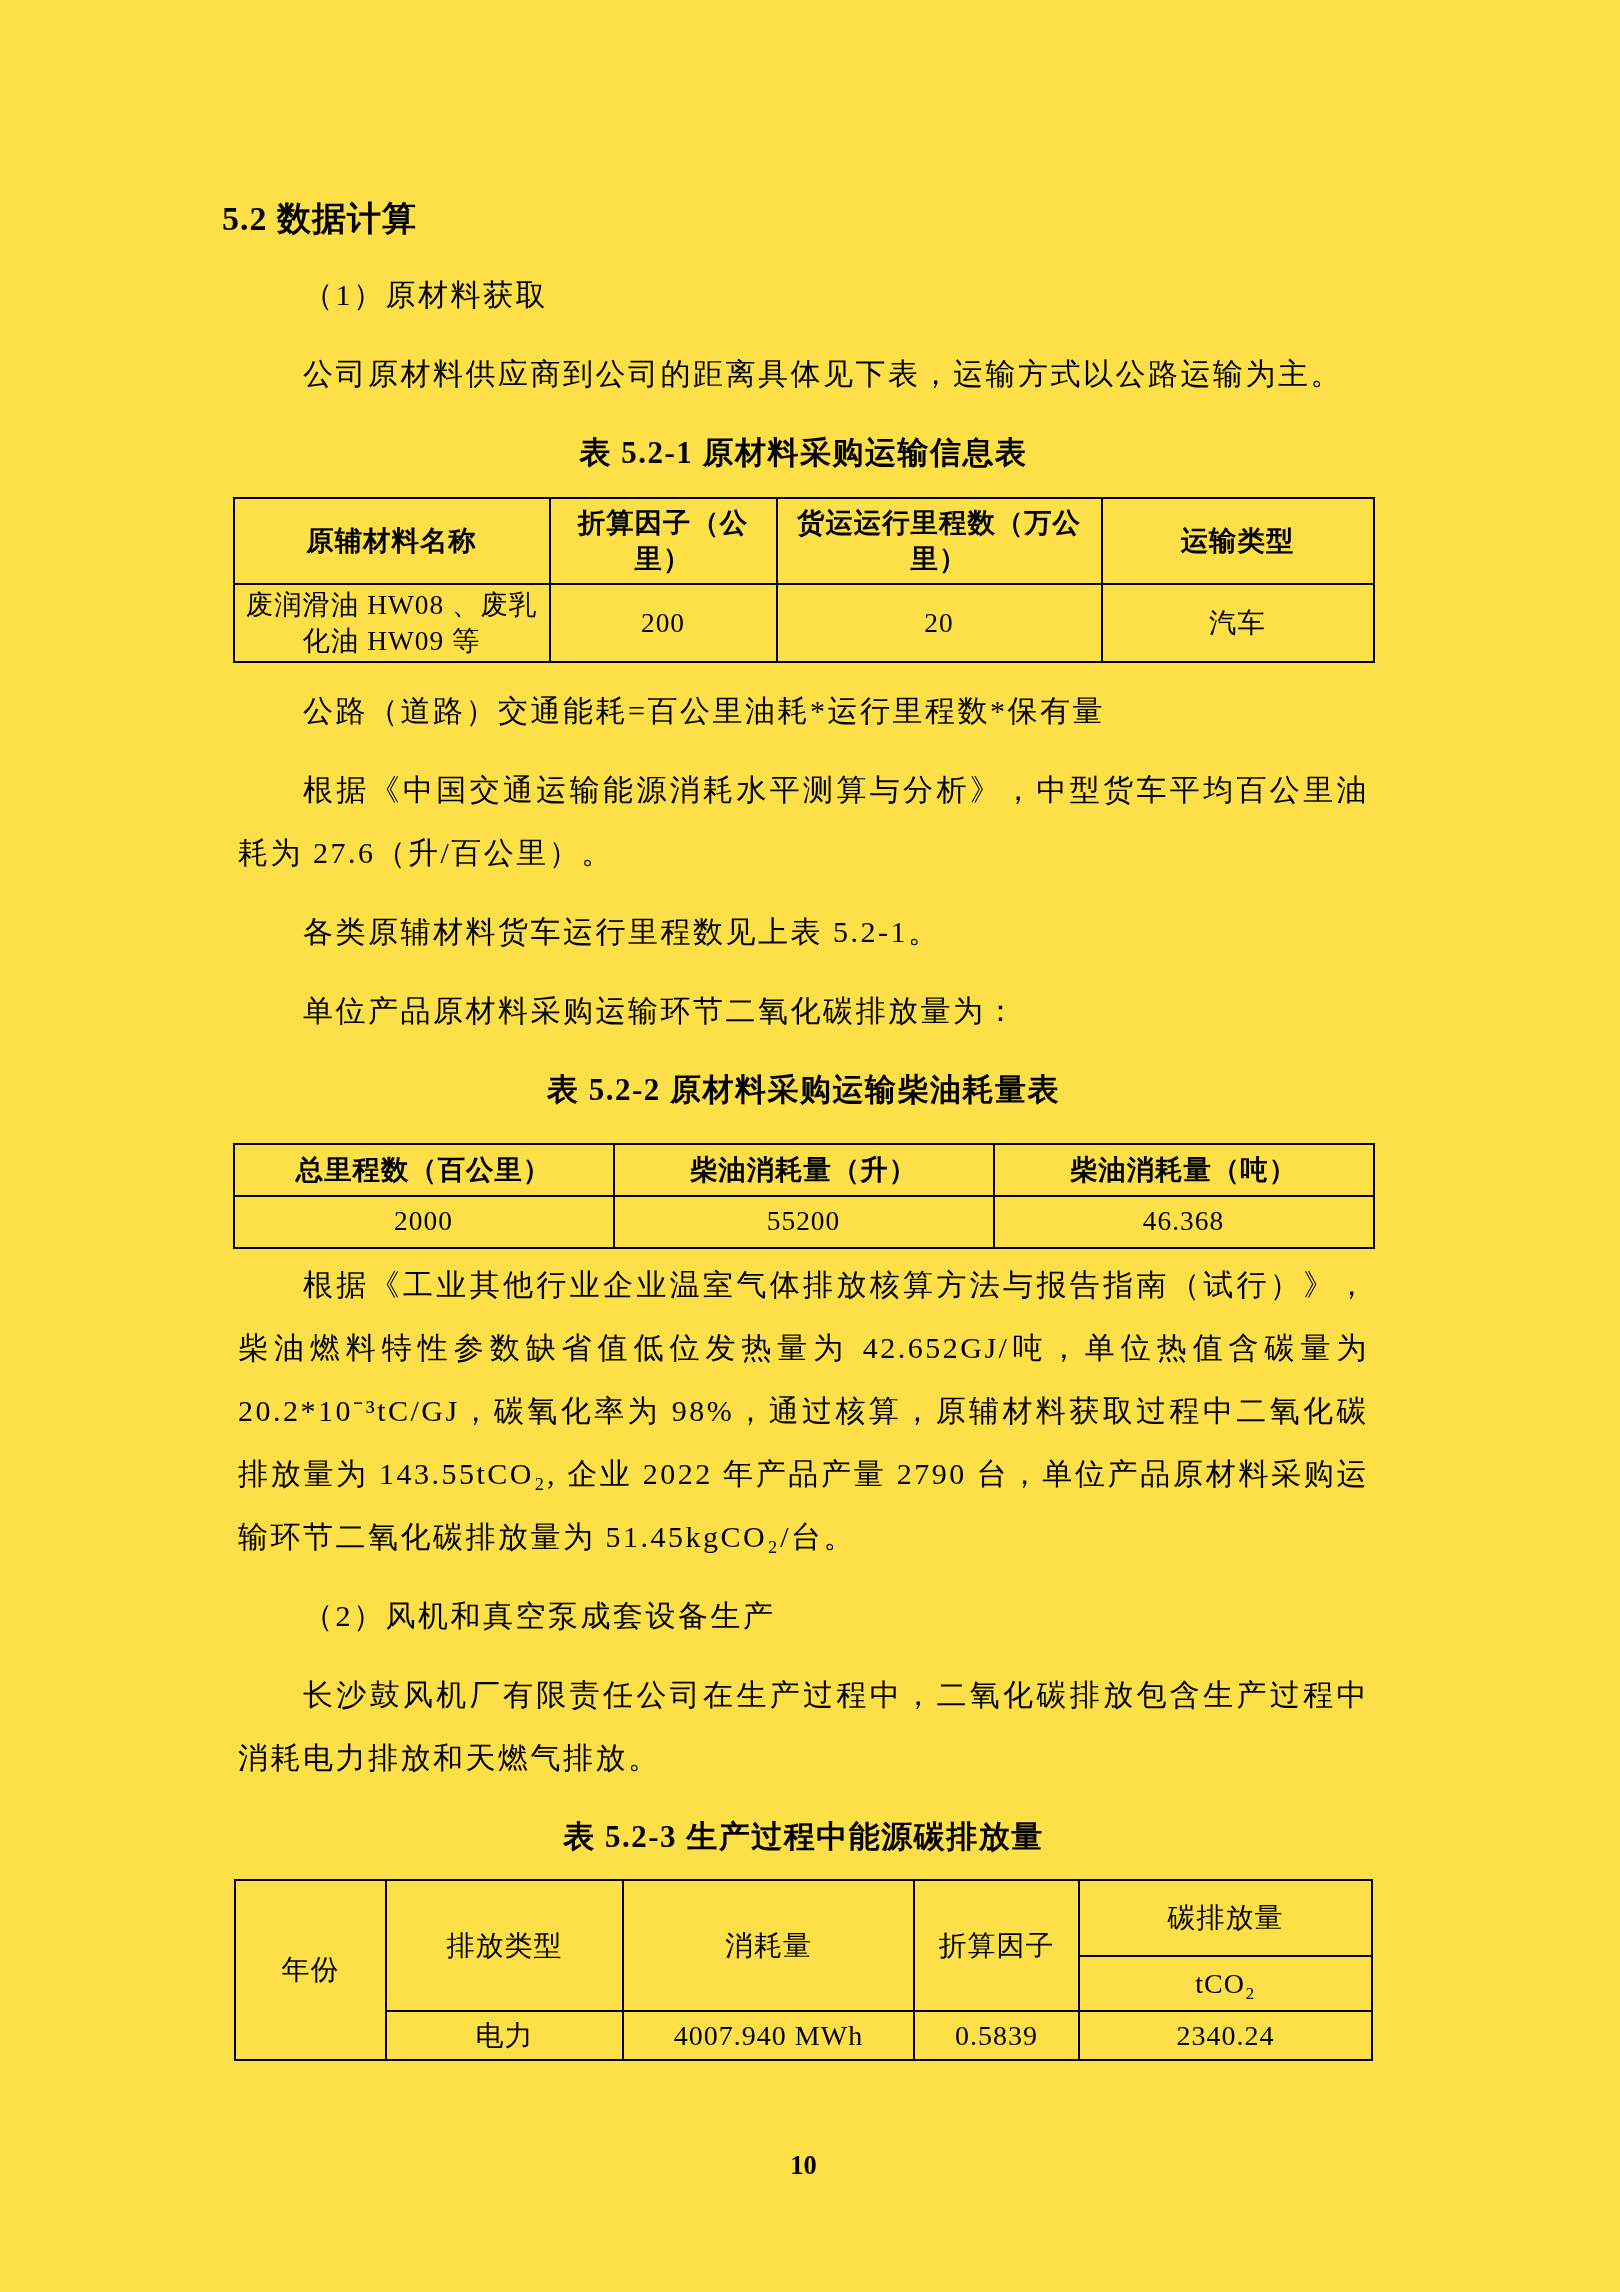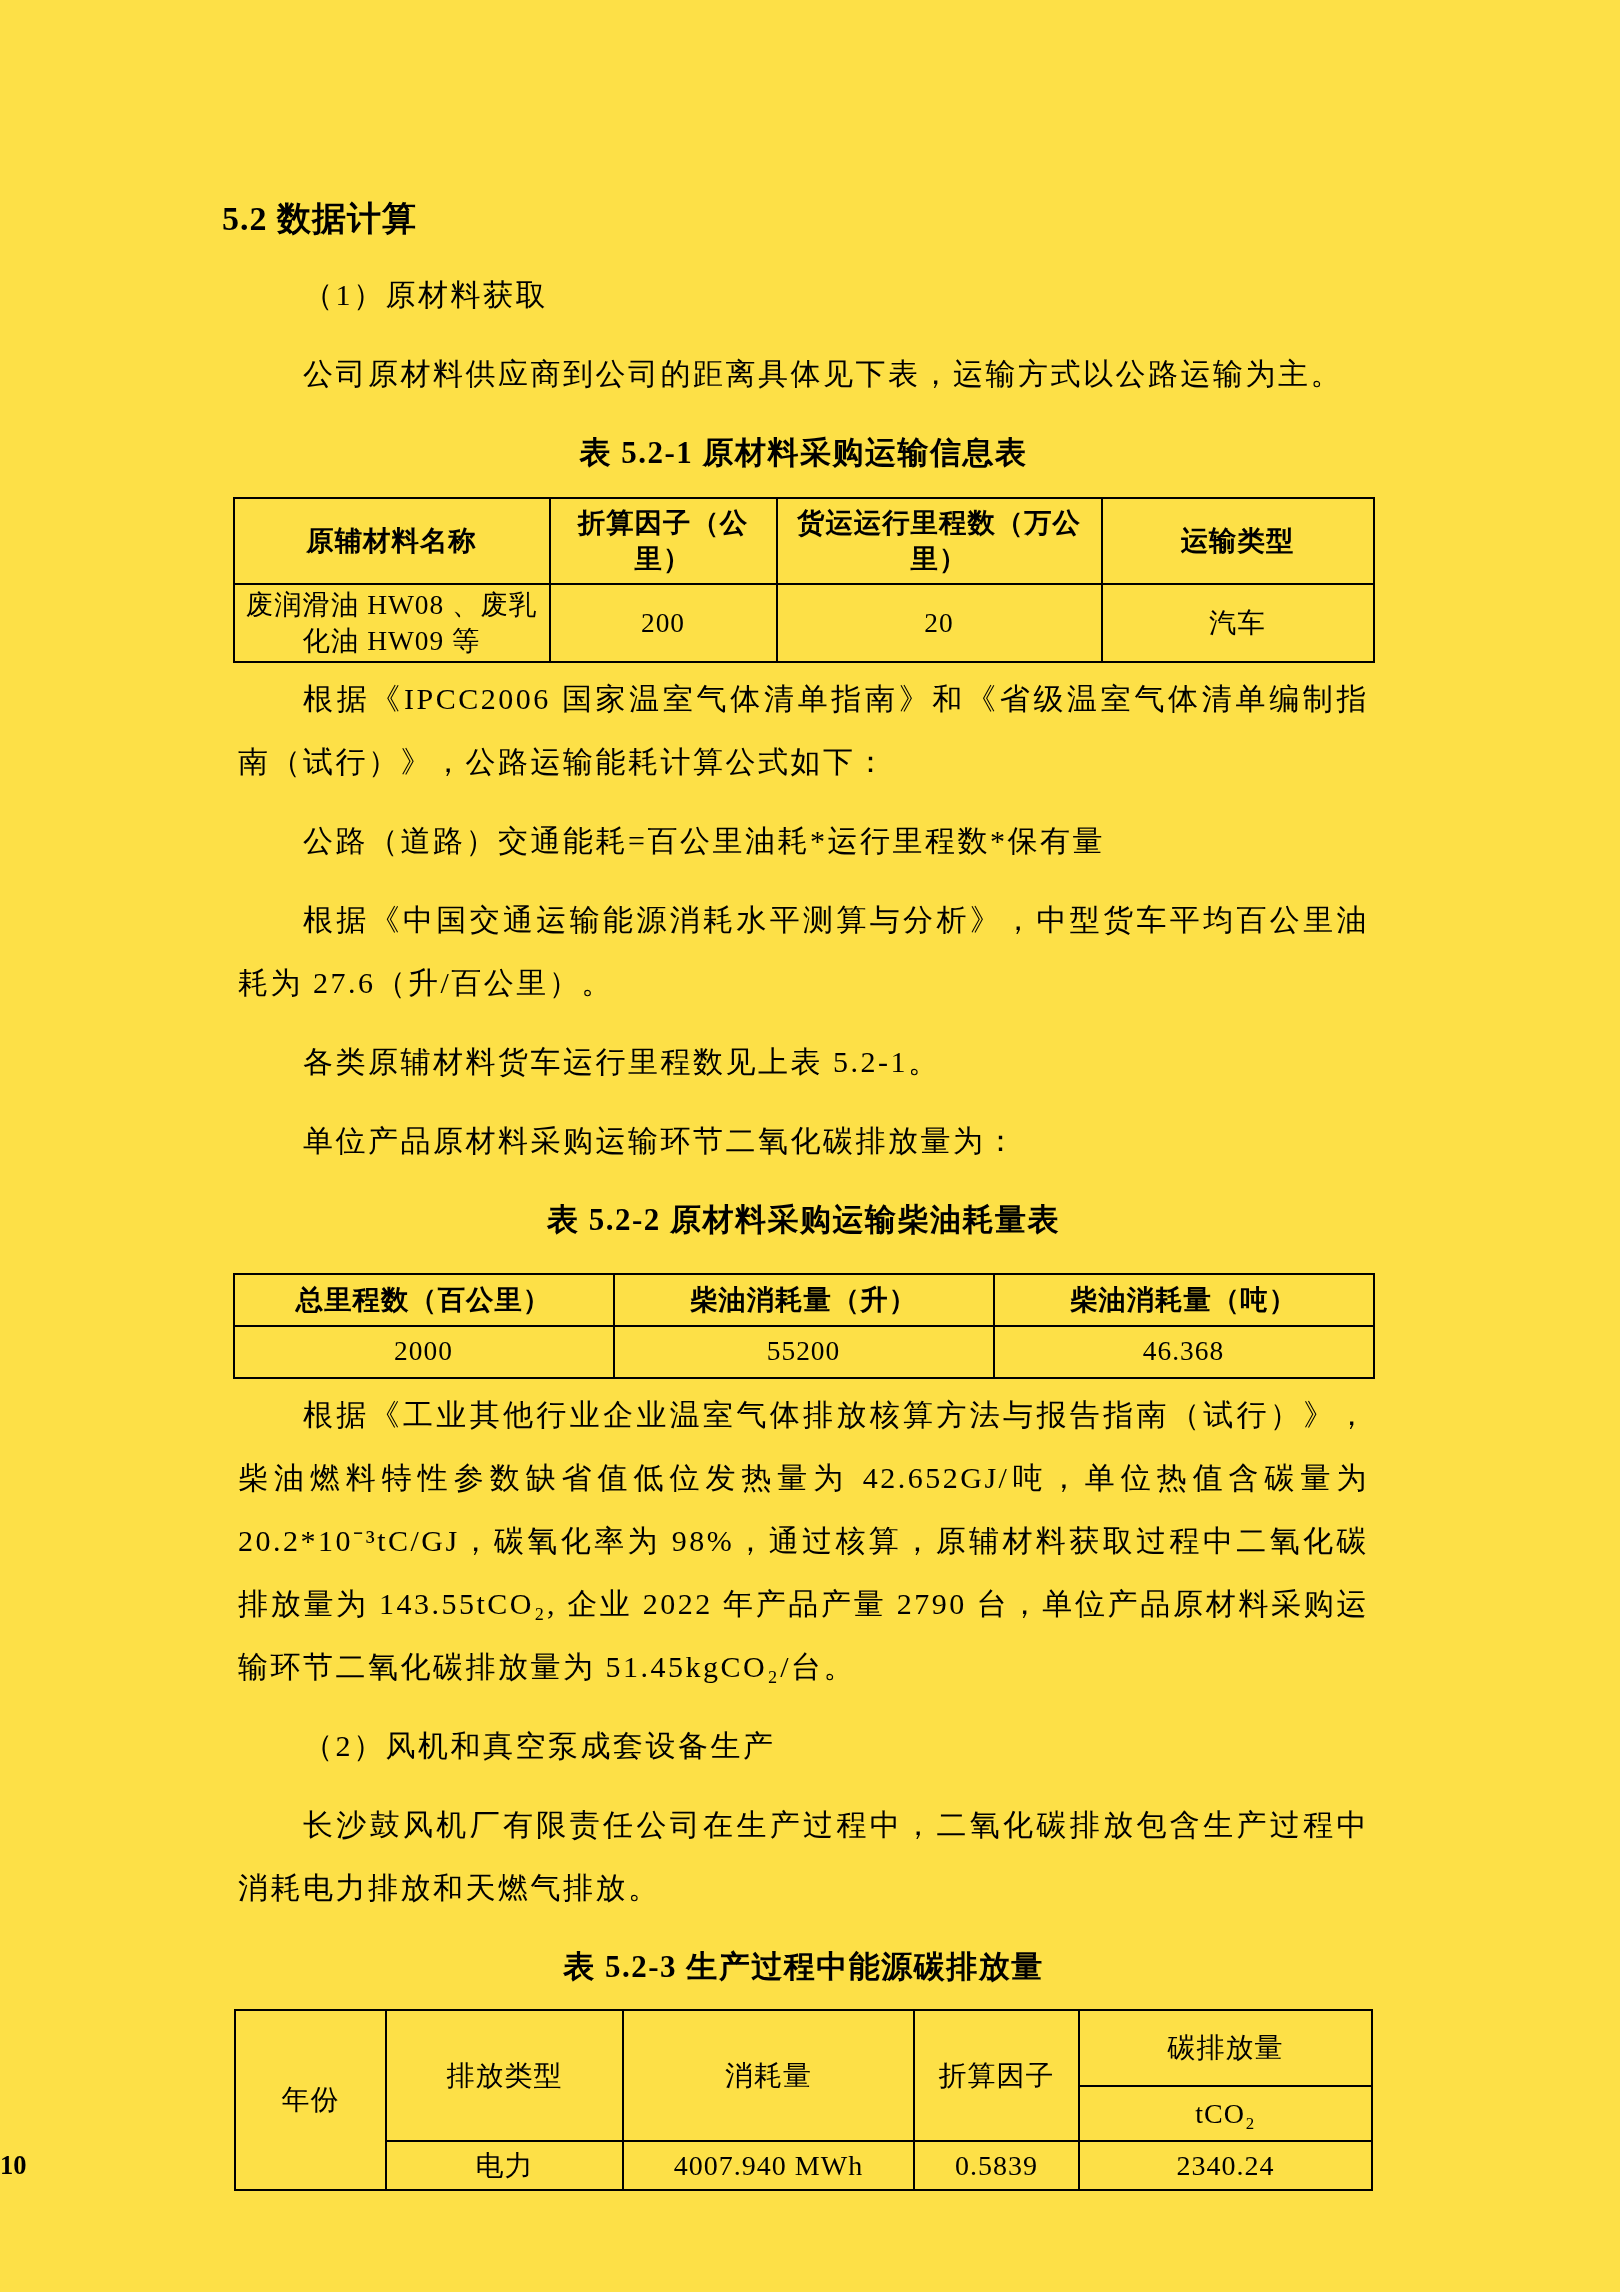--- a/index.html
+++ b/index.html
@@ -42,21 +42,21 @@
   .t1 tr.r2{height:41px;}
   .t2{width:1141px;margin-top:21.6px;}
   .t2 tr{height:52px;}
   .t3{width:1137px;margin-top:11.8px;font-size:28px;}
   .t3 td{font-weight:400;}
   .t3 tr.h1{height:76px;}
   .t3 tr.h2{height:55px;}
   .t3 tr.d1{height:49px;}
   .pageno{
     position:absolute;left:0;right:13px;top:2150px;
-    font-size:26.5px;font-weight:700;
+    text-align:center;font-size:26.5px;font-weight:700;
   }
 </style>
 </head>
 <body>
 
 <div class="page">
 
   <h1 class="heading">5.2 数据计算</h1>
 
   <p class="para">（1）原材料获取</p>
@@ -80,21 +80,20 @@
     </tr>
     <tr class="r1">
       <td>废润滑油 HW08 、废乳化油 HW09 等</td>
       <td>200</td>
       <td>20</td>
       <td>汽车</td>
     </tr>
   </tbody>
     </table>
 
-  <p class="para cont">根据《IPCC2006 国家温室气体清单指南》和《省级温室气体清单编制指南（试行）》，公路运输能耗计算公式如下：</p>
   <p class="para">公路（道路）交通能耗=百公里油耗*运行里程数*保有量</p>
   <p class="para">根据《中国交通运输能源消耗水平测算与分析》，中型货车平均百公里油耗为 27.6（升/百公里）。</p>
   <p class="para">各类原辅材料货车运行里程数见上表 5.2-1。</p>
   <p class="para">单位产品原材料采购运输环节二氧化碳排放量为：</p>
 
   <p class="caption">表 5.2-2 原材料采购运输柴油耗量表</p>
 
   <table class="t2">
     <colgroup>
       <col style="width:380px">

